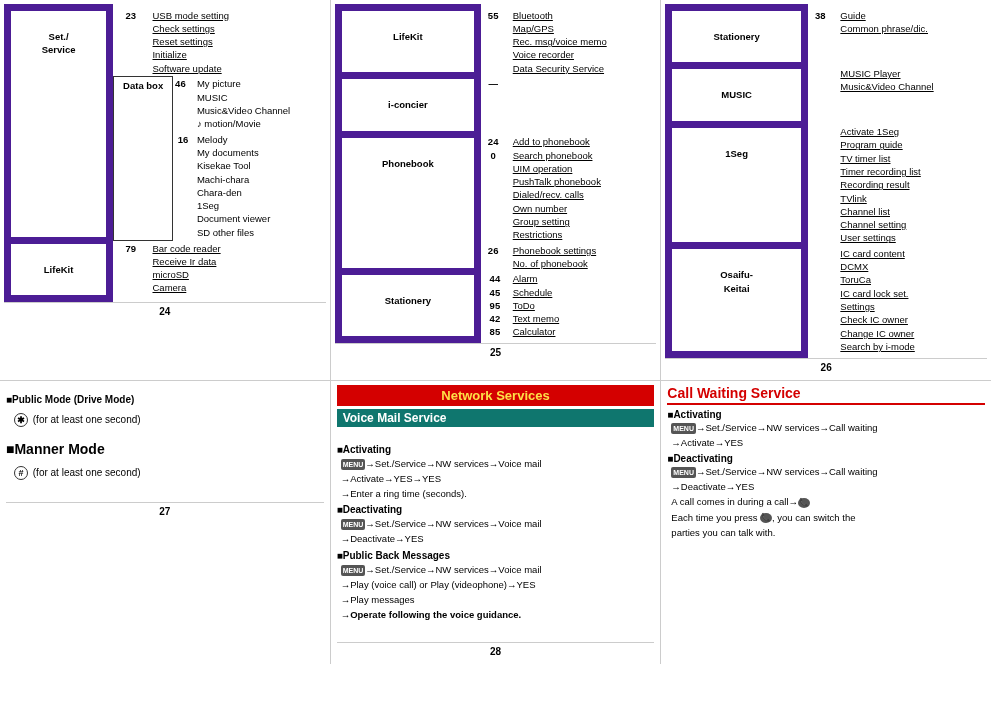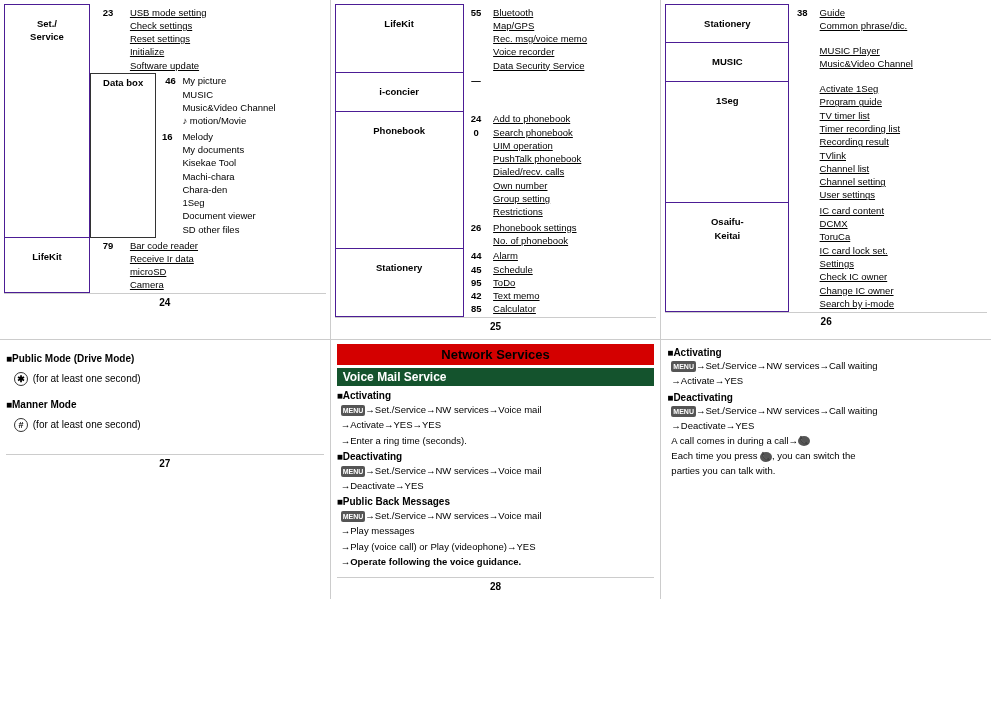--- a/index.html
+++ b/index.html
@@ -39,22 +39,22 @@
       font-size: 9.5px;
     }
     table.menu-table td {
       vertical-align: top;
       padding: 1px 2px;
       line-height: 1.4;
     }
     table.menu-table .cat-cell {
       font-weight: bold;
       text-align: center;
-      border: 1px solid #4c1d95;
-      padding: 12px;
+      border: 7px solid #4c1d95;
+      padding: 19px;
       white-space: nowrap;
     }
     table.menu-table .num-cell {
       text-align: center;
       white-space: nowrap;
       font-weight: bold;
     }
     table.menu-table .items-cell {
       padding-left: 4px;
       text-decoration: underline;
@@ -78,35 +78,35 @@
       border-right: 1px solid #ccc;
       padding: 4px 6px;
     }
     .bottom-col:last-child {
       border-right: none;
     }
 
     
     .network-header {
       background: #d40000;
-      color: #000000;
+      color: #fde047;
       font-weight: bold;
       font-size: 13px;
       text-align: center;
       padding: 3px 0;
       margin-bottom: 3px;
     }
 
     .voice-mail-header {
-      background: #14532d;
+      background: #0f766e;
       color: white;
       font-weight: bold;
       font-size: 12px;
       padding: 2px 6px;
-      margin-bottom: 4px;
+      margin-bottom: 17px;
     }
 
     .bold-heading {
       font-weight: bold;
       font-size: 10px;
       margin-top: 3px;
       margin-bottom: 1px;
     }
 
     .arrow-text {
@@ -186,21 +186,21 @@
               Software update
             </td>
           </tr>
 
           <tr>
             <td colspan="2" style="padding:0;">
               <table style="width:100%; border-collapse:collapse;">
                 <tbody>
                     <tr>
                   <td class="cat-cell" rowspan="3" style="border:1px solid #333; padding:2px; font-weight:bold; font-size:9.5px;">Data box</td>
-                  <td class="num-cell" style="padding:1px 2px; text-align:right; font-weight:bold; font-size:9.5px;">46</td>
+                  <td class="num-cell" style="padding:1px 2px; text-align:left; font-weight:bold; font-size:9.5px;">46</td>
                   <td style="padding:1px 4px; font-size:9.5px; line-height:1.4;">
                     My picture<br>MUSIC<br>Music&amp;Video Channel<br>♪ motion/Movie
                   </td>
                 </tr>
                 <tr>
                   <td class="num-cell" style="padding:1px 2px; text-align:center; font-weight:bold; font-size:9.5px;">16</td>
                   <td style="padding:1px 4px; font-size:9.5px; line-height:1.4;">
                     Melody<br>My documents<br>Kisekae Tool<br>Machi-chara<br>Chara-den<br>1Seg<br>Document viewer<br>SD other files
                   </td>
                 </tr>
@@ -310,21 +310,21 @@
   <div class="bottom-section">
 
     <div class="bottom-col">
       <div style="margin-top: 6px;">
         <div class="left-bottom-mode">
           <div style="font-weight:bold; font-size:10px; margin-bottom:2px;">■Public Mode (Drive Mode)</div>
           <div style="font-size:10px; margin-left:8px;">
             <span class="mode-icon">✱</span>
             <span>(for at least one second)</span>
           </div>
-          <div style="font-weight:bold; font-size:10px; margin-top:8px; margin-bottom:2px;">■Manner Mode</div>
+          <div style="font-weight:bold; font-size:14px; margin-top:8px; margin-bottom:2px;">■Manner Mode</div>
           <div style="font-size:10px; margin-left:8px;">
             <span class="mode-icon">#</span>
             <span>(for at least one second)</span>
           </div>
         </div>
       </div>
       <div class="page-num" style="margin-top: 20px;">27</div>
     </div>
 
     <div class="bottom-col">
@@ -346,29 +346,30 @@
           <span class="menu-icon">MENU</span>→Set./Service→NW services→Voice mail
         </div>
         <div class="arrow-text">→Deactivate→YES</div>
       </div>
 
       <div>
         <div class="bold-heading">■Public Back Messages</div>
         <div class="arrow-text">
           <span class="menu-icon">MENU</span>→Set./Service→NW services→Voice mail
         </div>
+        <div class="arrow-text">→Play (voice call) or Play (videophone)→YES</div>
         <div class="arrow-text">→Play messages</div>
-        <div class="arrow-text">→Play (voice call) or Play (videophone)→YES</div>
         <div class="arrow-text"><strong>→Operate following the voice guidance.</strong></div>
       </div>
 
-      <div class="page-num" style="margin-top: 8px;">28</div>
+      <div class="page-num" style="margin-top: 20px;">28</div>
     </div>
 
     <div class="bottom-col">
+      <div class="call-waiting-header">Call Waiting Service</div>
 
       <div>
         <div class="bold-section">■Activating</div>
         <div class="cw-line">
           <span class="menu-icon">MENU</span>→Set./Service→NW services→Call waiting
         </div>
         <div class="cw-line">→Activate→YES</div>
       </div>
 
       <div>

